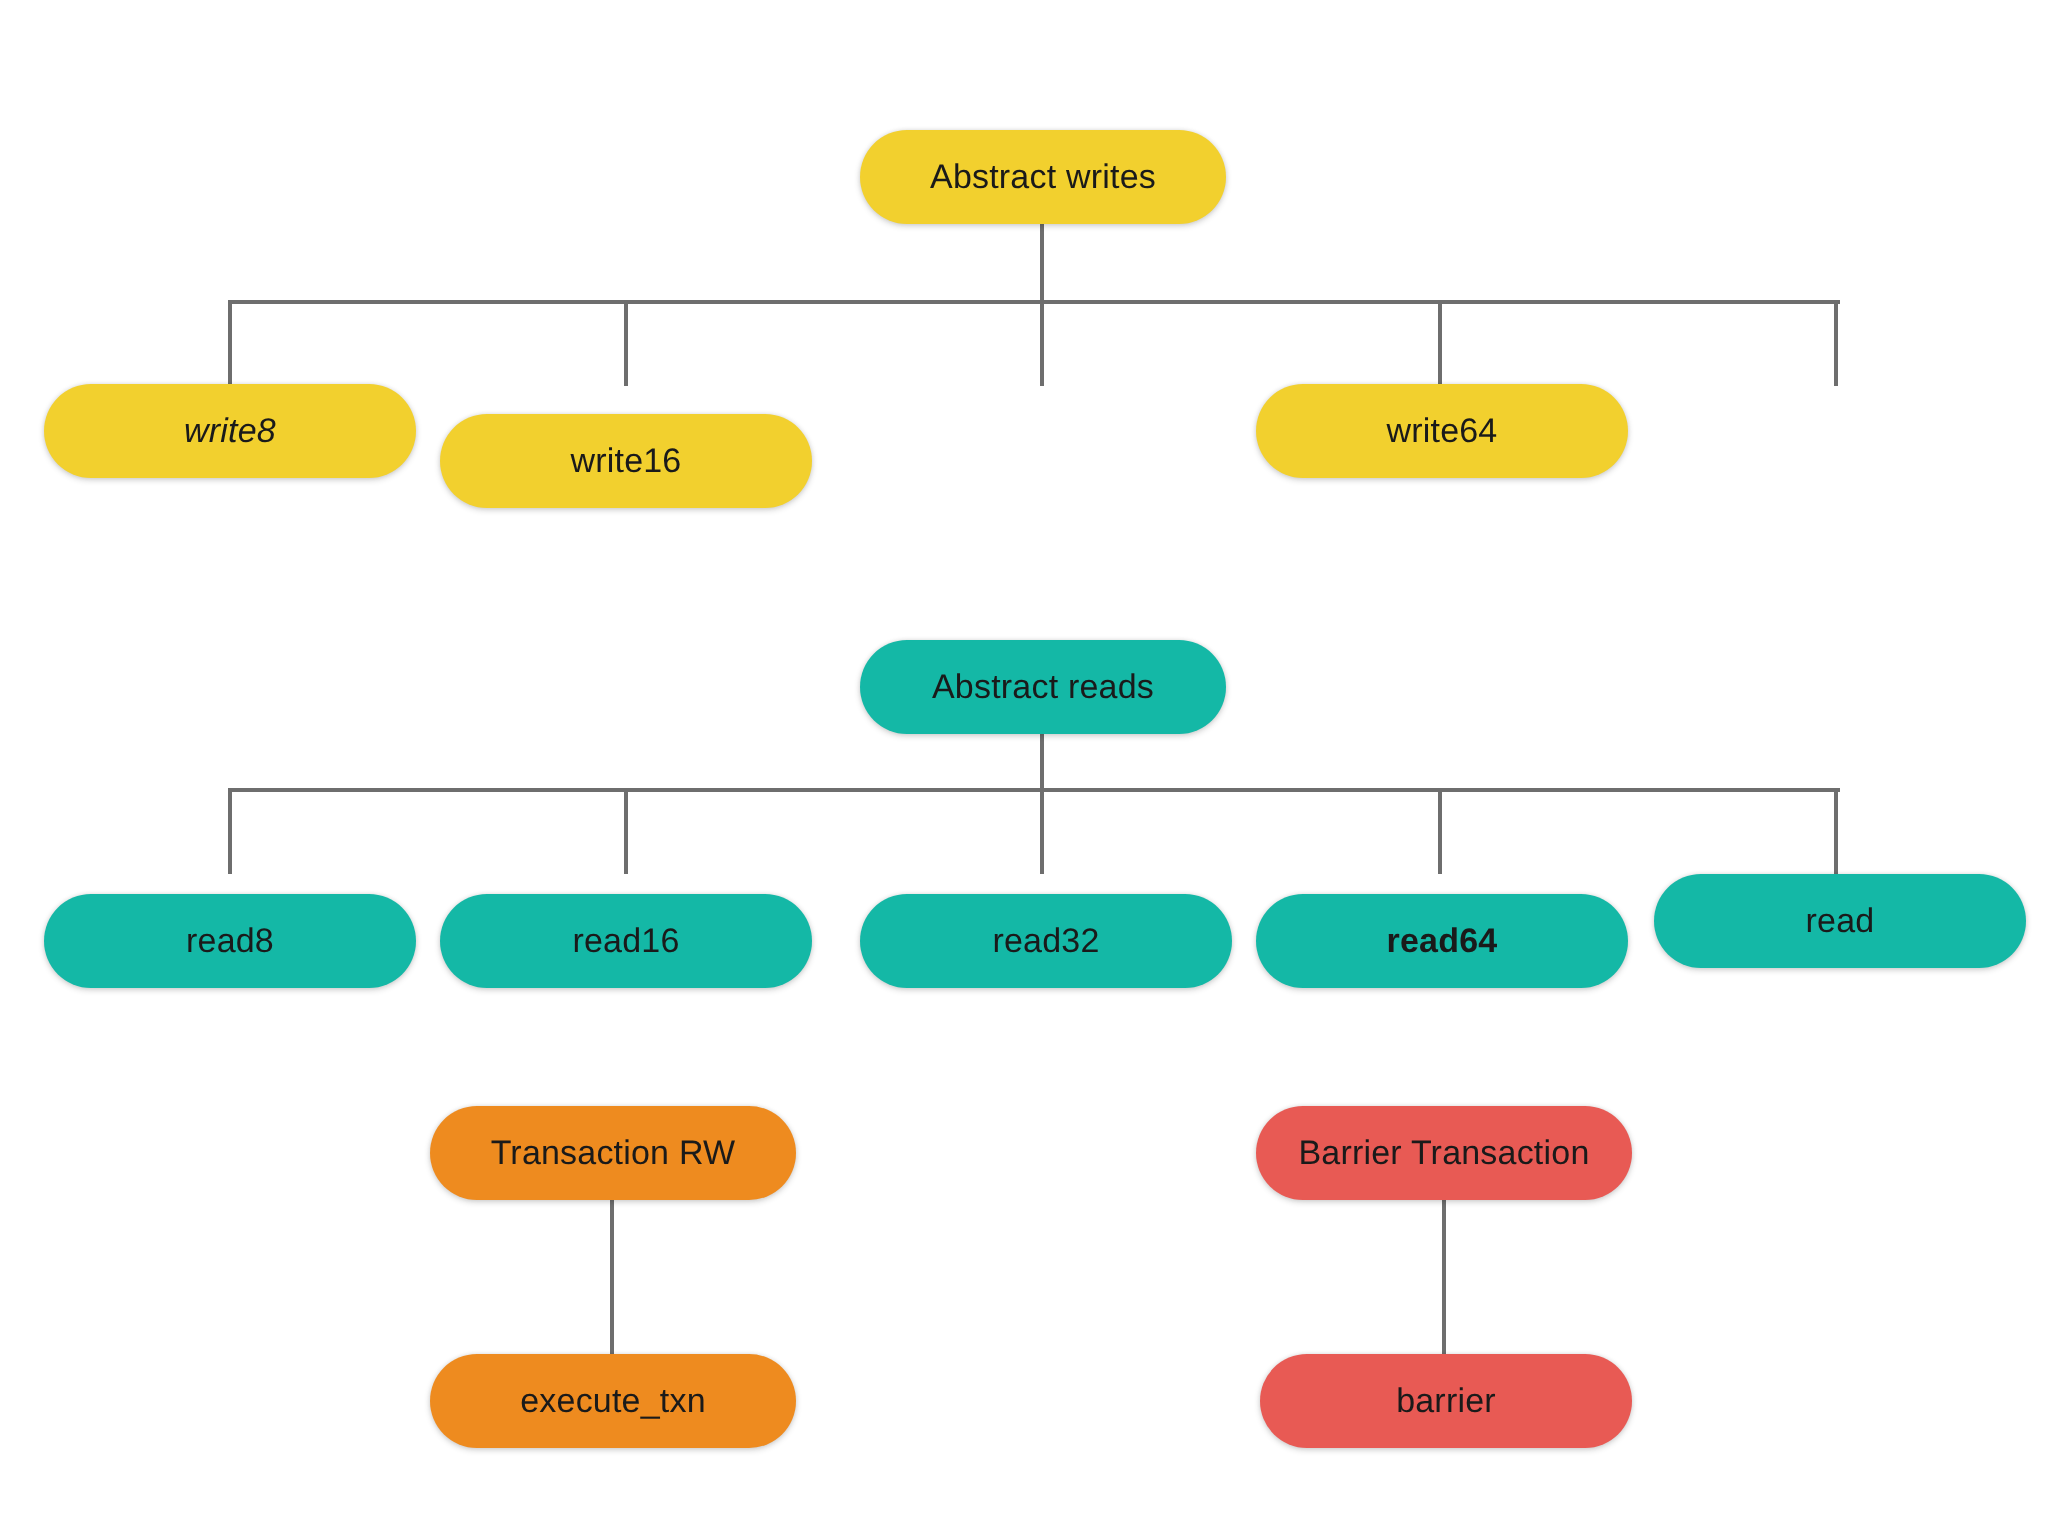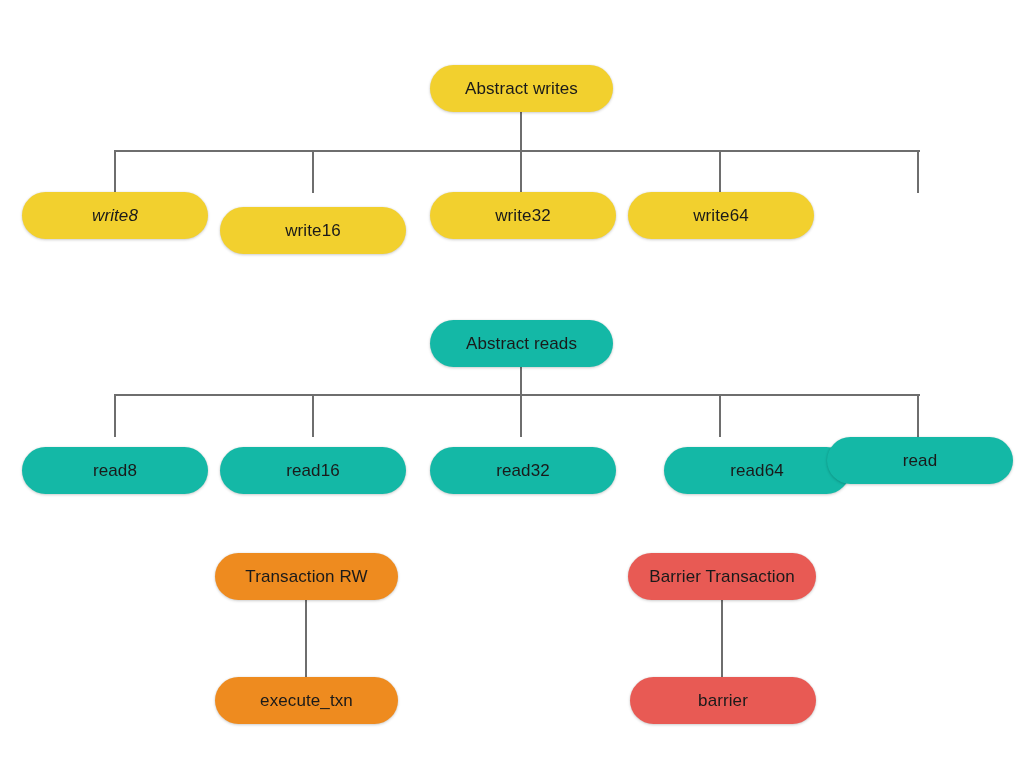--- a/index.html
+++ b/index.html
@@ -62,37 +62,36 @@
   <div class="edge edge-v" style="left:114px; top:150px; height:43px;"></div>
   <div class="edge edge-v" style="left:312px; top:150px; height:43px;"></div>
   <div class="edge edge-v" style="left:520px; top:150px; height:43px;"></div>
   <div class="edge edge-v" style="left:719px; top:150px; height:43px;"></div>
   <div class="edge edge-v" style="left:917px; top:150px; height:43px;"></div>
 
   <div class="node node-yellow" style="left:430px; top:65px; width:183px; height:47px;">Abstract writes</div>
 
   <div class="node node-yellow" style="left:22px; top:192px; width:186px; height:47px;font-style:italic;">write8</div>
   <div class="node node-yellow" style="left:220px; top:207px; width:186px; height:47px;">write16</div>
-  <div class="node node-yellow" style="left:430px; top:192px; width:186px; height:47px;">write32</div>
   <div class="node node-yellow" style="left:628px; top:192px; width:186px; height:47px;">write64</div>
 
   <div class="edge edge-v" style="left:520px; top:355px; height:41px;"></div>
   <div class="edge edge-h" style="left:114px; top:394px; width:806px;"></div>
   <div class="edge edge-v" style="left:114px; top:394px; height:43px;"></div>
   <div class="edge edge-v" style="left:312px; top:394px; height:43px;"></div>
   <div class="edge edge-v" style="left:520px; top:394px; height:43px;"></div>
   <div class="edge edge-v" style="left:719px; top:394px; height:43px;"></div>
   <div class="edge edge-v" style="left:917px; top:394px; height:43px;"></div>
 
   <div class="node node-blue" style="left:430px; top:309px; width:183px; height:47px;">Abstract reads</div>
 
   <div class="node node-blue" style="left:22px; top:436px; width:186px; height:47px;">read8</div>
   <div class="node node-blue" style="left:220px; top:436px; width:186px; height:47px;">read16</div>
   <div class="node node-blue" style="left:430px; top:436px; width:186px; height:47px;">read32</div>
-  <div class="node node-blue" style="left:664px; top:436px; width:186px; height:47px;">read64</div>
+  <div class="node node-blue" style="left:628px; top:436px; width:186px; height:47px;font-weight:bold;">read64</div>
   <div class="node node-blue" style="left:827px; top:426px; width:186px; height:47px;">read</div>
 
   <div class="edge edge-v" style="left:305px; top:599px; height:79px;"></div>
 
   <div class="node node-orange" style="left:215px; top:677px; width:183px; height:47px;">execute_txn</div>
   <div class="node node-orange" style="left:215px; top:553px; width:183px; height:47px;">Transaction RW</div>
 
   <div class="edge edge-v" style="left:721px; top:599px; height:79px;"></div>
 
   <div class="node node-red" style="left:628px; top:553px; width:188px; height:47px;">Barrier Transaction</div>

